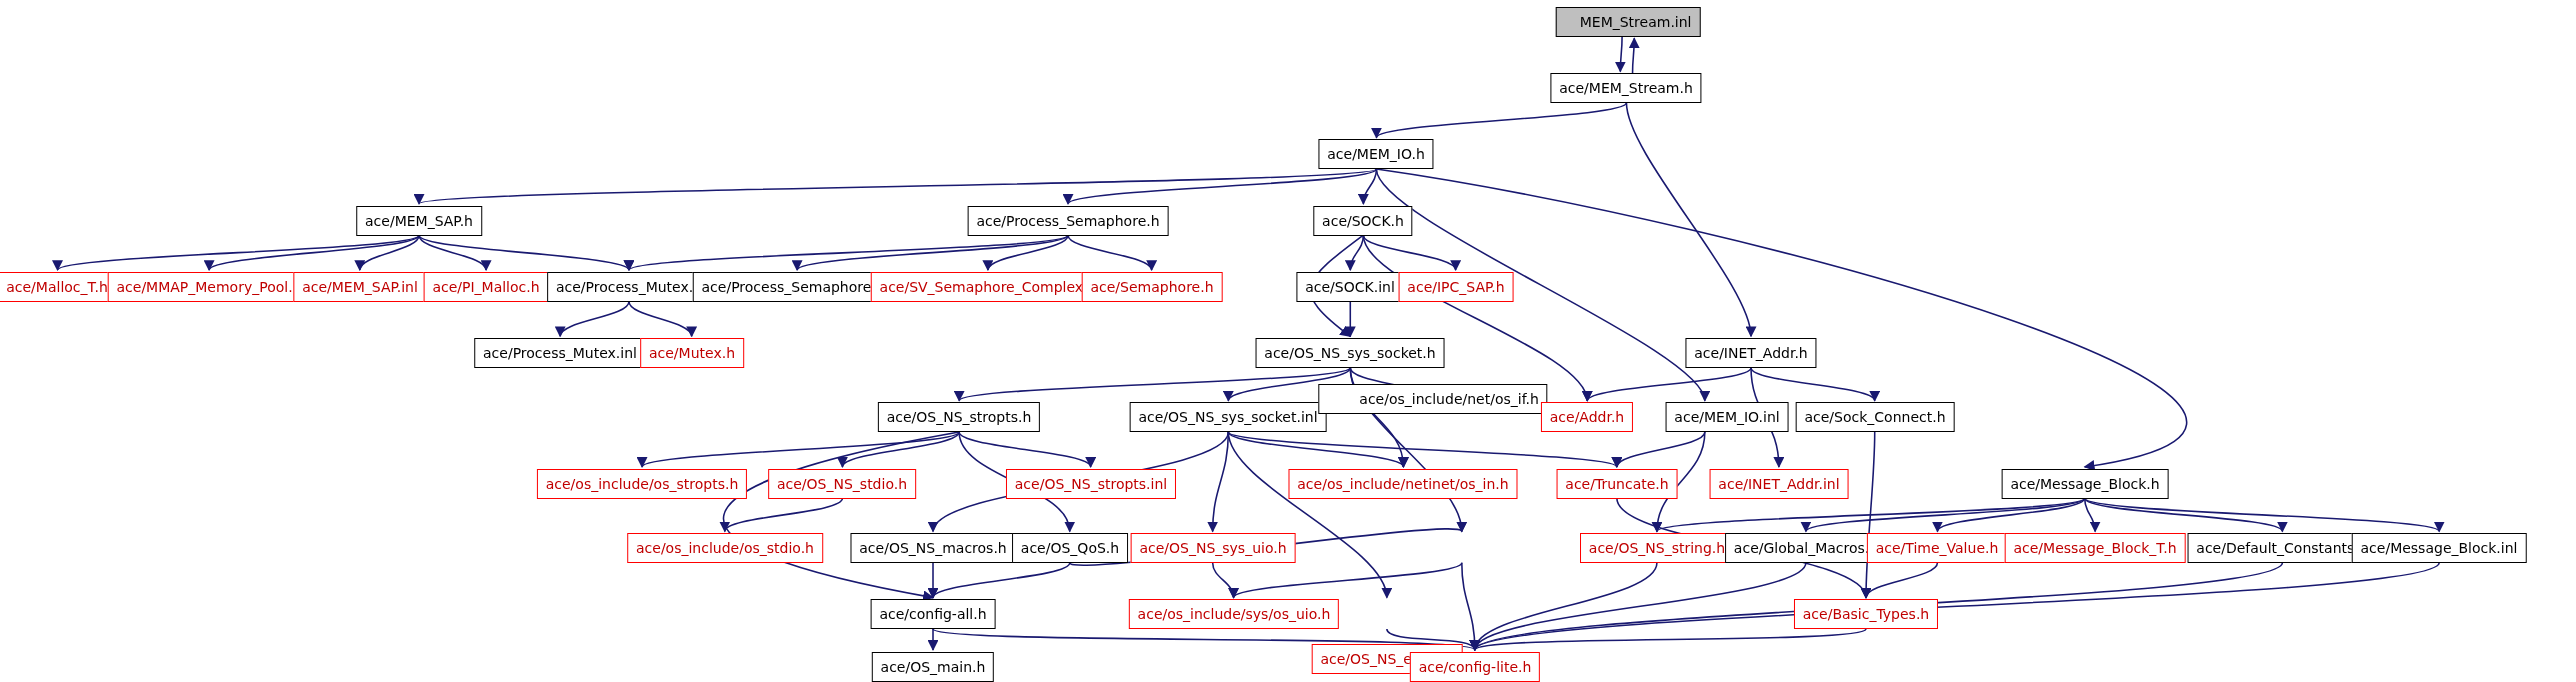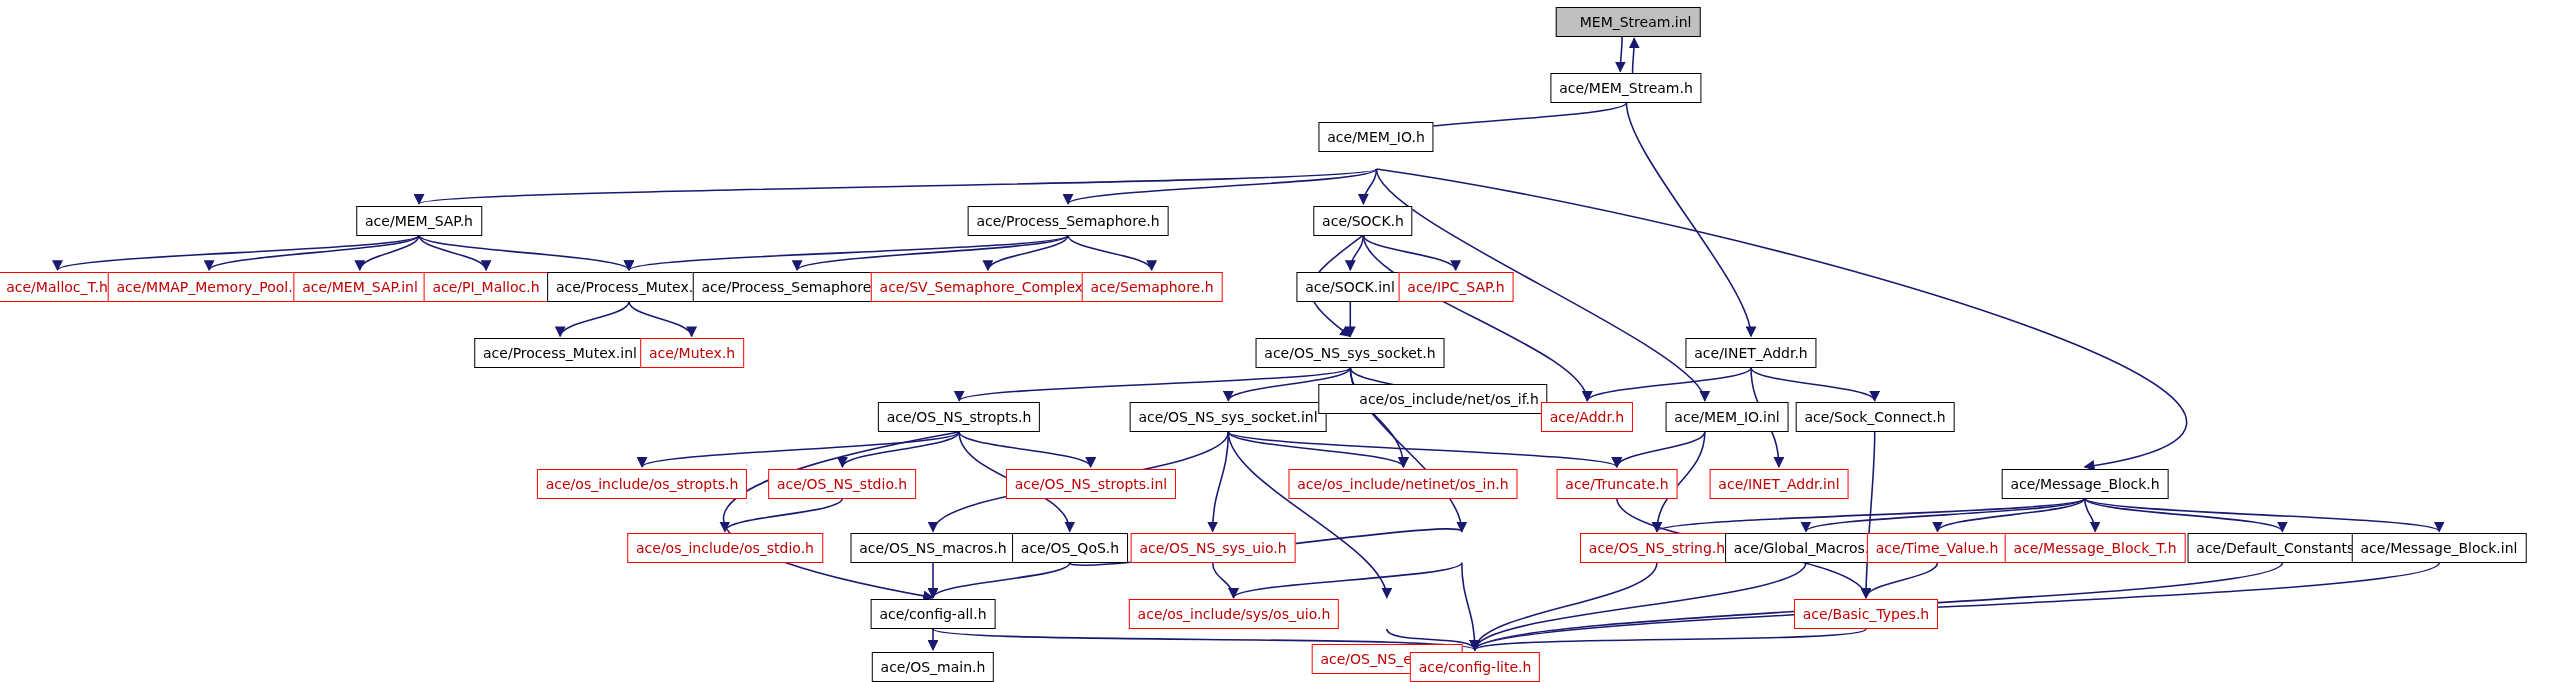--- a/index.html
+++ b/index.html
@@ -108,21 +108,21 @@
       <path d="M 2620 646 C 2620 691, 1693 701, 1693 746" class="edge" marker-end="url(#arrow)"></path>
       <path d="M 2800 646 C 2800 691, 1693 701, 1693 746" class="edge" marker-end="url(#arrow)"></path>
       <path d="M 1592 722 C 1592 740, 1693 728, 1693 746" class="edge" marker-end="url(#arrow)"></path>
       <path d="M 2142 722 C 2142 740, 1693 728, 1693 746" class="edge" marker-end="url(#arrow)"></path>
       <path d="M 1071 722 C 1071 740, 1071 728, 1071 746" class="edge" marker-end="url(#arrow)"></path>
       <path d="M 1071 722 C 1071 740, 1693 728, 1693 746" class="edge" marker-end="url(#arrow)"></path>
     </svg>
 
 <div class="node root" style="left: 1628px; top: 7px; padding-left: 23px;">MEM_Stream.inl</div>
     <div class="node" style="left: 1626px; top: 73px;">ace/MEM_Stream.h</div>
-    <div class="node" style="left: 1376px; top: 122px;">ace/MEM_IO.h</div>
+    <div class="node" style="left: 1376px; top: 139px;">ace/MEM_IO.h</div>
     <div class="node" style="left: 419px; top: 206px;">ace/MEM_SAP.h</div>
     <div class="node" style="left: 1068px; top: 206px;">ace/Process_Semaphore.h</div>
     <div class="node" style="left: 1363px; top: 206px;">ace/SOCK.h</div>
     <div class="node red" style="left: 57px; top: 272px;">ace/Malloc_T.h</div>
     <div class="node red" style="left: 209px; top: 272px;">ace/MMAP_Memory_Pool.h</div>
     <div class="node red" style="left: 360px; top: 272px;">ace/MEM_SAP.inl</div>
     <div class="node red" style="left: 486px; top: 272px;">ace/PI_Malloc.h</div>
     <div class="node" style="left: 629px; top: 272px;">ace/Process_Mutex.h</div>
     <div class="node" style="left: 797px; top: 272px;">ace/Process_Semaphore.inl</div>
     <div class="node red" style="left: 988px; top: 272px;">ace/SV_Semaphore_Complex.h</div>

